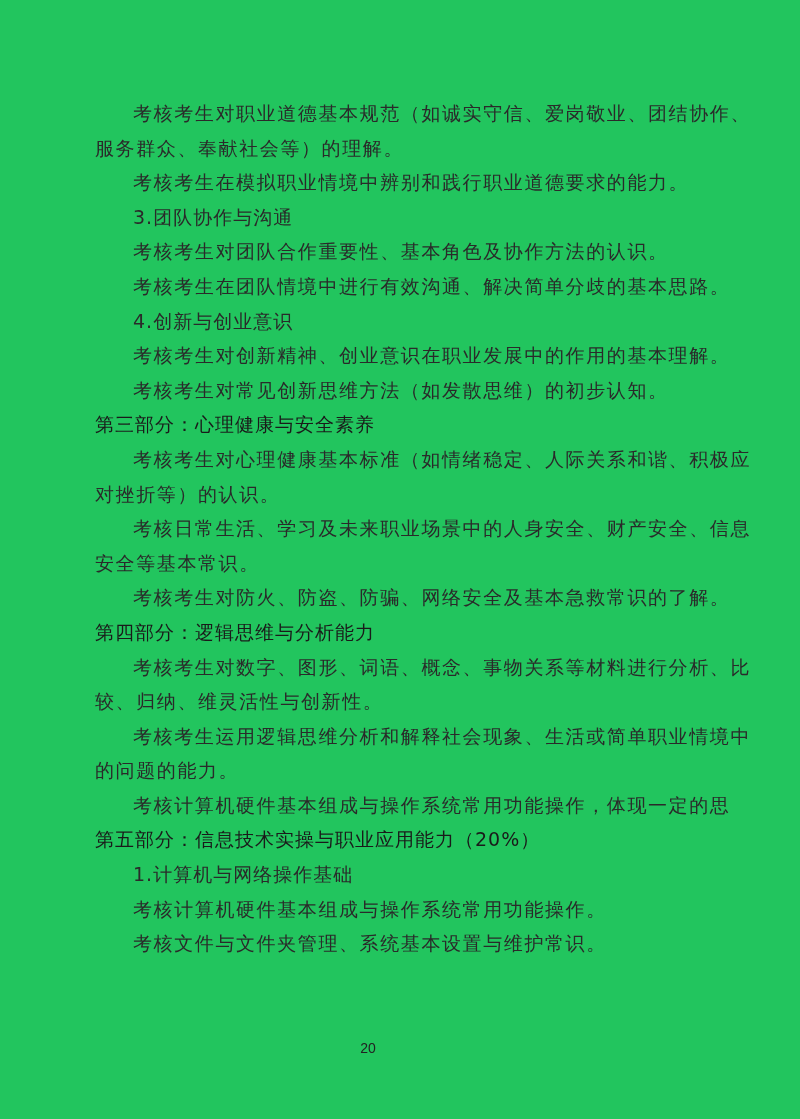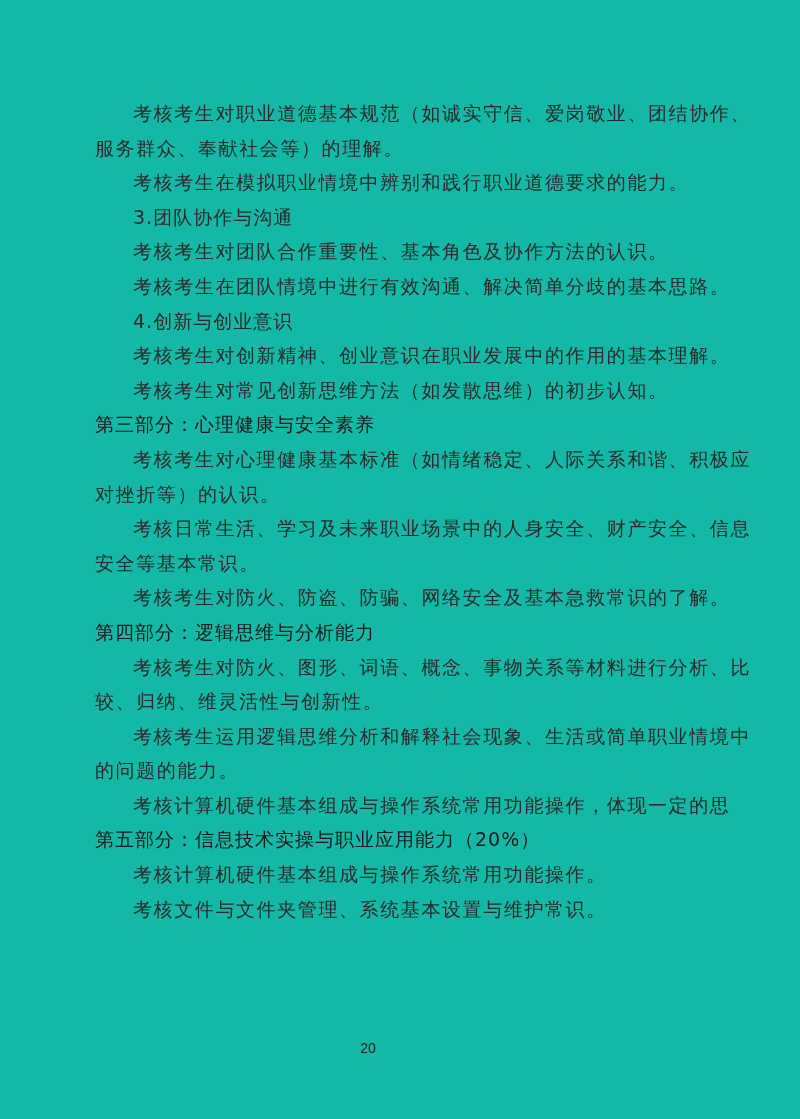--- a/index.html
+++ b/index.html
@@ -1,18 +1,18 @@
 <!DOCTYPE html>
 <html><head>
   <meta charset="utf-8">
   <style>
     html, body { margin: 0; padding: 0; background: #ffffff; }
     body { width: 800px; height: 1119px; position: relative; overflow: hidden; }
     .page {
-      position: absolute; left: 0; top: 0; width: 800px; height: 1119px; background: #14b8a6;
+      position: absolute; left: 0; top: 0; width: 800px; height: 1119px; background: #22c55e;
     }
     .content {
       position: absolute; left: 95px; top: 96px; width: 615px;
       font-family: "DejaVu Serif", "Liberation Serif", serif;
       font-size: 19px; color: #2a2a2a; letter-spacing: 1.6px;
     }
     .line { height: 34.6px; line-height: 34.6px; white-space: nowrap; }
     .indent { padding-left: 38px; }
     .heading { font-family: "DejaVu Sans", "Liberation Sans", sans-serif; font-weight: normal; color: #1a1a1a; letter-spacing: 1px; }
     .sub { padding-left: 38px; font-family: "DejaVu Sans", "Liberation Sans", sans-serif; letter-spacing: 1px; }
@@ -35,23 +35,24 @@
     <div class="line sub">4.创新与创业意识</div>
     <div class="line indent">考核考生对创新精神、创业意识在职业发展中的作用的基本理解。</div>
     <div class="line indent">考核考生对常见创新思维方法（如发散思维）的初步认知。</div>
     <div class="line heading">第三部分：心理健康与安全素养</div>
     <div class="line indent">考核考生对心理健康基本标准（如情绪稳定、人际关系和谐、积极应</div>
     <div class="line">对挫折等）的认识。</div>
     <div class="line indent">考核日常生活、学习及未来职业场景中的人身安全、财产安全、信息</div>
     <div class="line">安全等基本常识。</div>
     <div class="line indent">考核考生对防火、防盗、防骗、网络安全及基本急救常识的了解。</div>
     <div class="line heading">第四部分：逻辑思维与分析能力</div>
-    <div class="line indent">考核考生对防火、图形、词语、概念、事物关系等材料进行分析、比</div>
+    <div class="line indent">考核考生对数字、图形、词语、概念、事物关系等材料进行分析、比</div>
     <div class="line">较、归纳、维灵活性与创新性。</div>
     <div class="line indent">考核考生运用逻辑思维分析和解释社会现象、生活或简单职业情境中</div>
     <div class="line">的问题的能力。</div>
     <div class="line indent">考核计算机硬件基本组成与操作系统常用功能操作，体现一定的思</div>
     <div class="line heading">第五部分：信息技术实操与职业应用能力（20%）</div>
+    <div class="line sub">1.计算机与网络操作基础</div>
     <div class="line indent">考核计算机硬件基本组成与操作系统常用功能操作。</div>
     <div class="line indent">考核文件与文件夹管理、系统基本设置与维护常识。</div>
   </div>
   <div class="page-number">20</div>
 </div>
 
 </body></html>

